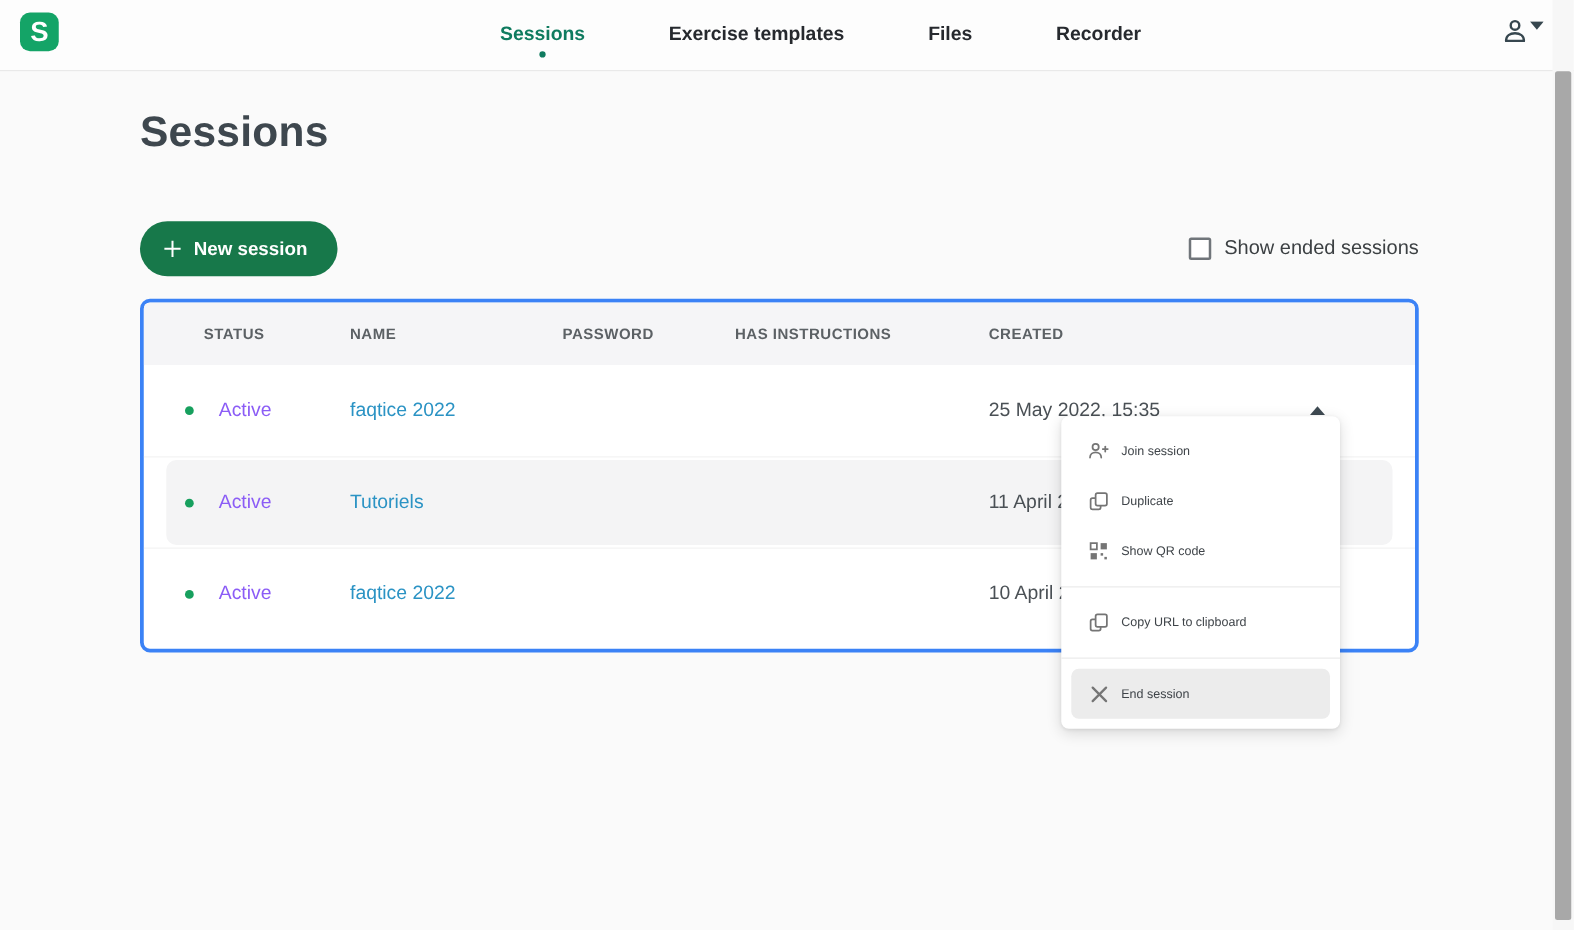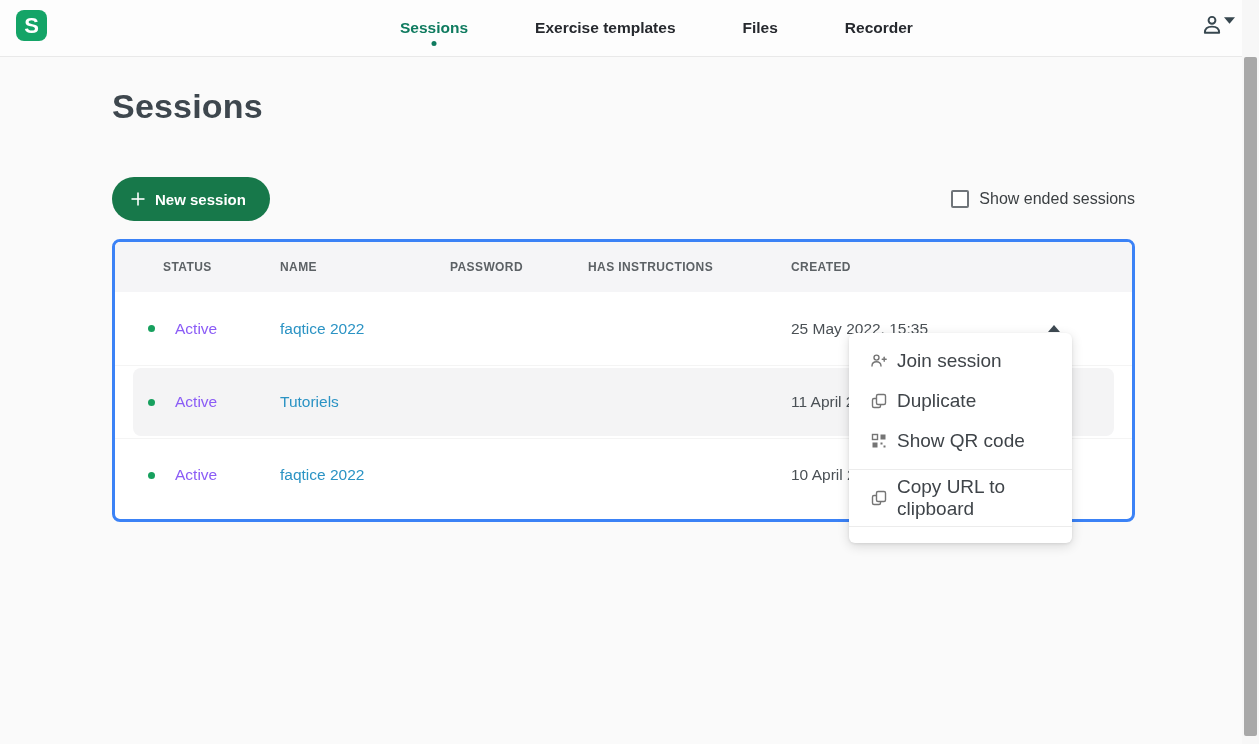--- a/index.html
+++ b/index.html
@@ -55,21 +55,21 @@
   .name-link { color:#2b93c4; text-decoration:none; cursor:pointer; }
   .created-cell { color:#4a5055; white-space:nowrap; overflow:hidden; }
   .caret-cell { display:flex; justify-content:flex-start; }
   .caret-up { width:0; height:0; border-left:6.5px solid transparent; border-right:6.5px solid transparent;
               border-bottom:7px solid #3e4a52; cursor:pointer; }
 
   
   .dropdown { position:absolute; left:849px; top:333px; width:223px; background:#fff; border-radius:6px;
               box-shadow:0 3px 12px rgba(0,0,0,.14), 0 1px 3px rgba(0,0,0,.08); z-index:40; padding:8px 0; }
   .menu-item { height:40px; display:flex; align-items:center; gap:9px; padding-left:21px;
-               font-size:19px; color:#3f4449; cursor:pointer; }
+               font-size:10px; color:#3f4449; cursor:pointer; }
   .menu-item .mi-icon { width:18px; height:18px; flex:none; display:flex; align-items:center; justify-content:center; }
   .menu-divider { height:1px; background:#ececec; margin:8px 0; }
   .menu-item.highlight { margin:0 8px; padding-left:13px; background:#ececec; border-radius:6px; }
 
   svg { display:block; }
 </style>
 </head>
 <body>
 
 <div class="app">
@@ -221,15 +221,24 @@
     <div class="menu-item">
       <span class="mi-icon">
         <svg width="18" height="18" viewBox="0 0 18 18" fill="none" stroke="#757575" stroke-width="1.4">
           <rect x="2.5" y="6.5" width="8" height="9" rx="1.5"></rect>
           <rect x="6.5" y="2.5" width="9" height="10" rx="1.5" fill="#ffffff"></rect>
         </svg>
       </span>
       <span>Copy URL to clipboard</span>
     </div>
     <div class="menu-divider"></div>
+    <div class="menu-item highlight">
+      <span class="mi-icon">
+        <svg width="15" height="15" viewBox="0 0 14 14" stroke="#757575" stroke-width="1.7" stroke-linecap="round">
+          <line x1="2" y1="2" x2="12" y2="12"></line>
+            <line x1="12" y1="2" x2="2" y2="12"></line>
+        </svg>
+      </span>
+      <span>End session</span>
+    </div>
   </div>
 
 </div>
 
 </body></html>

